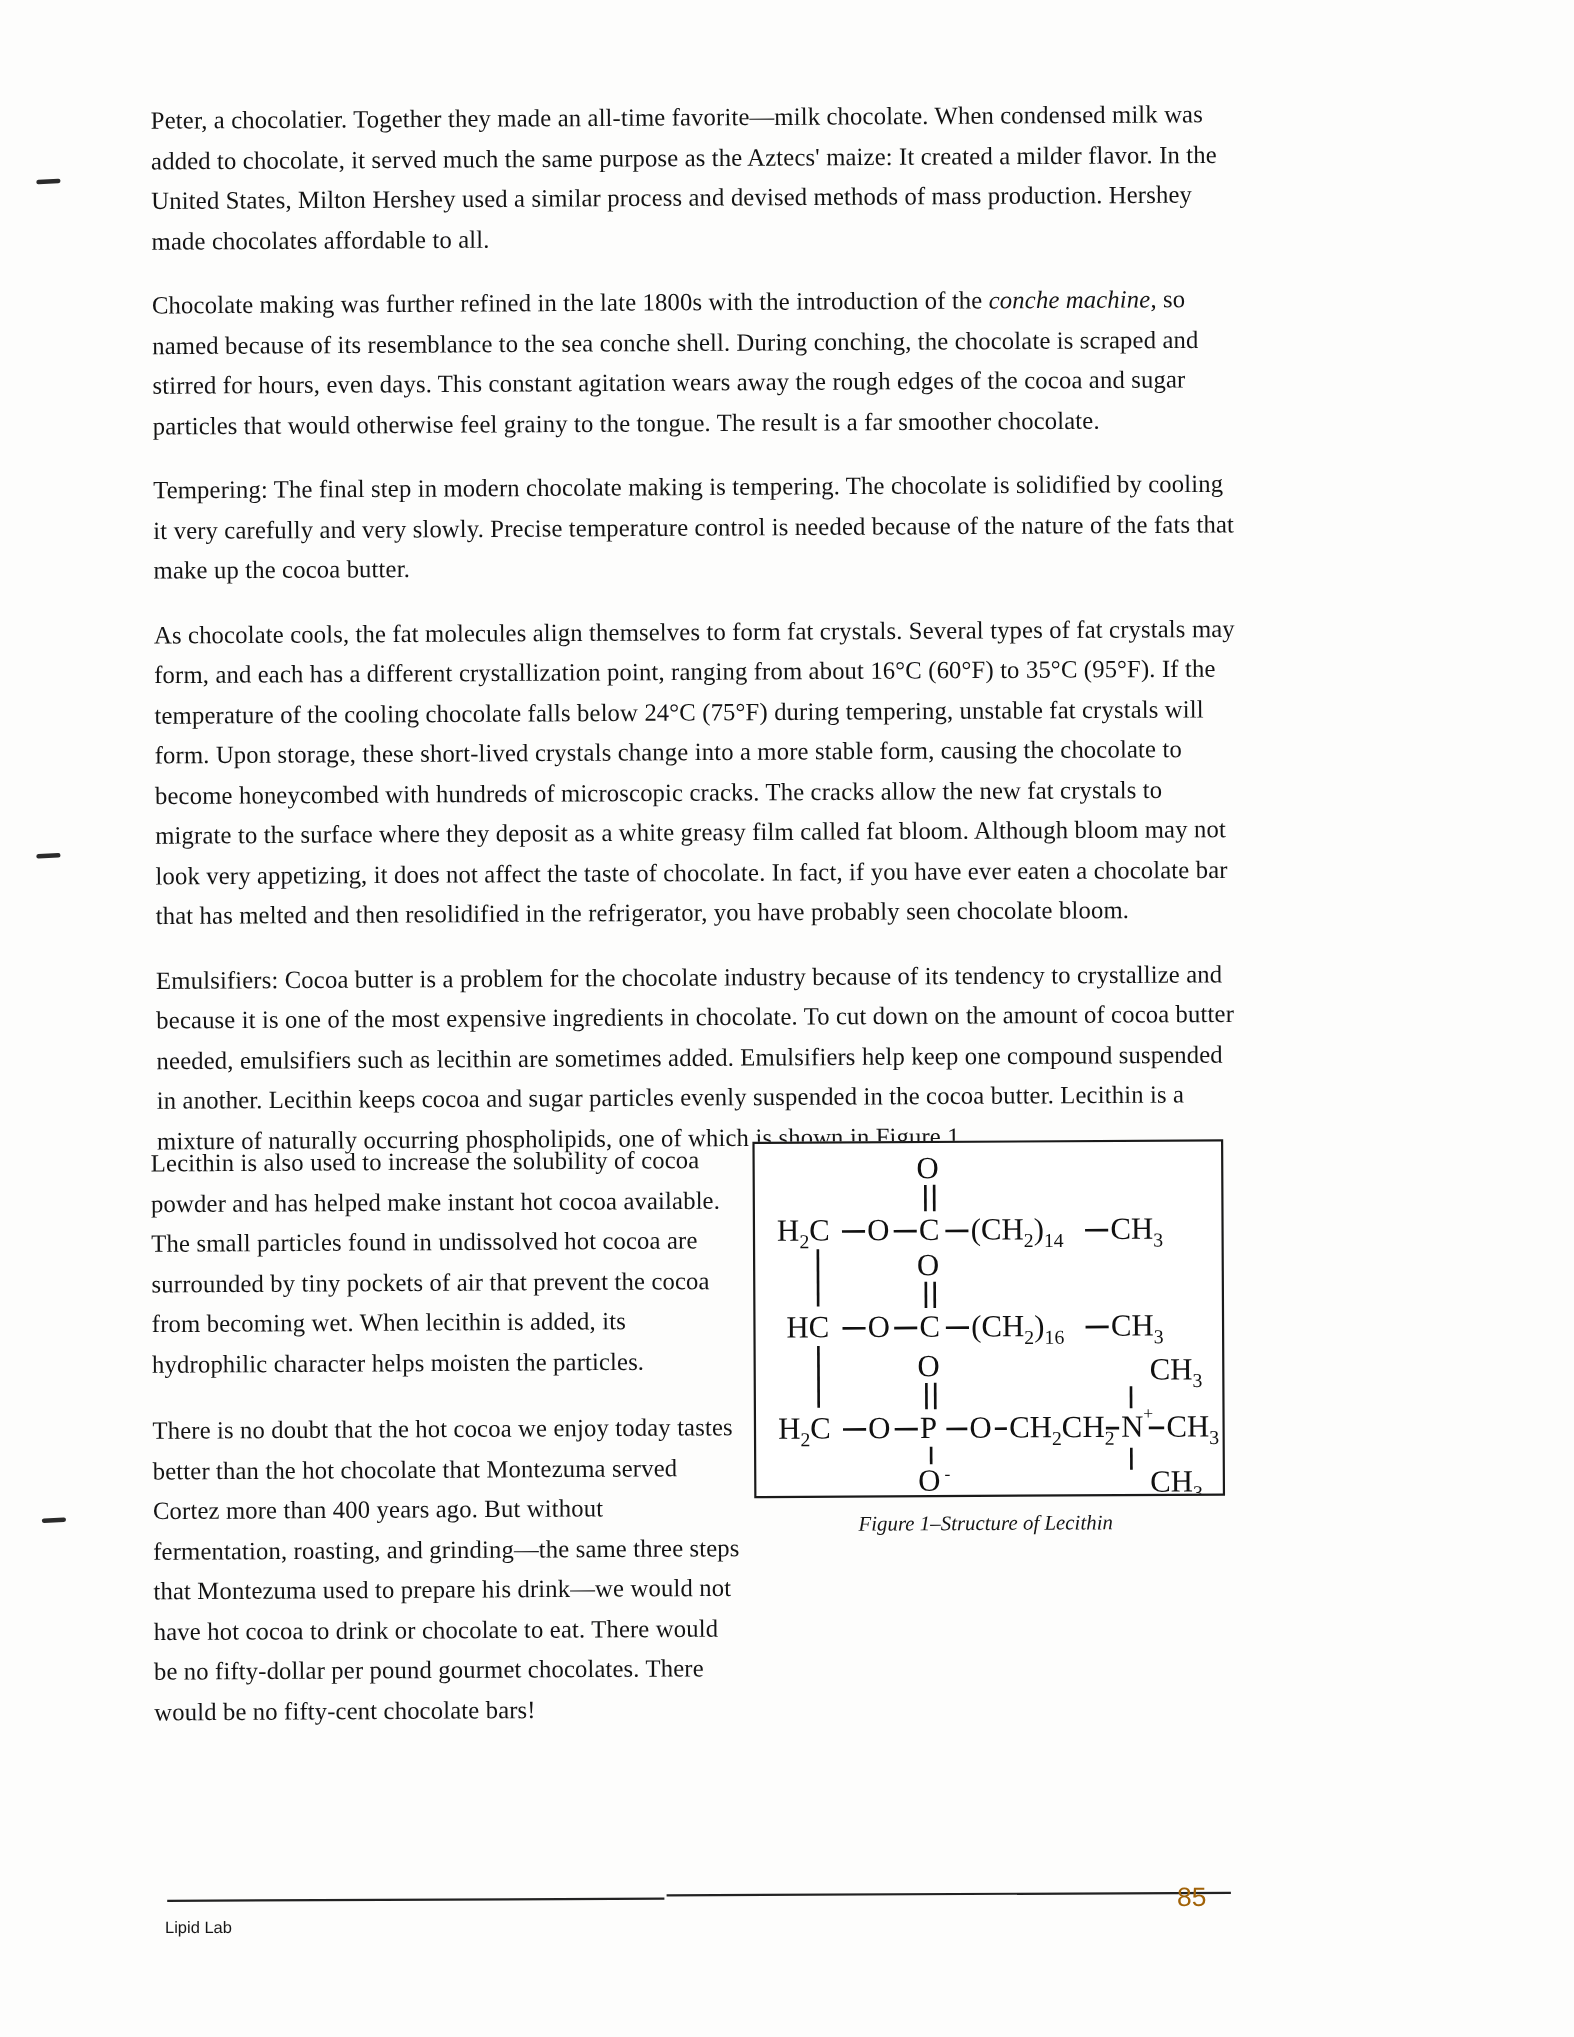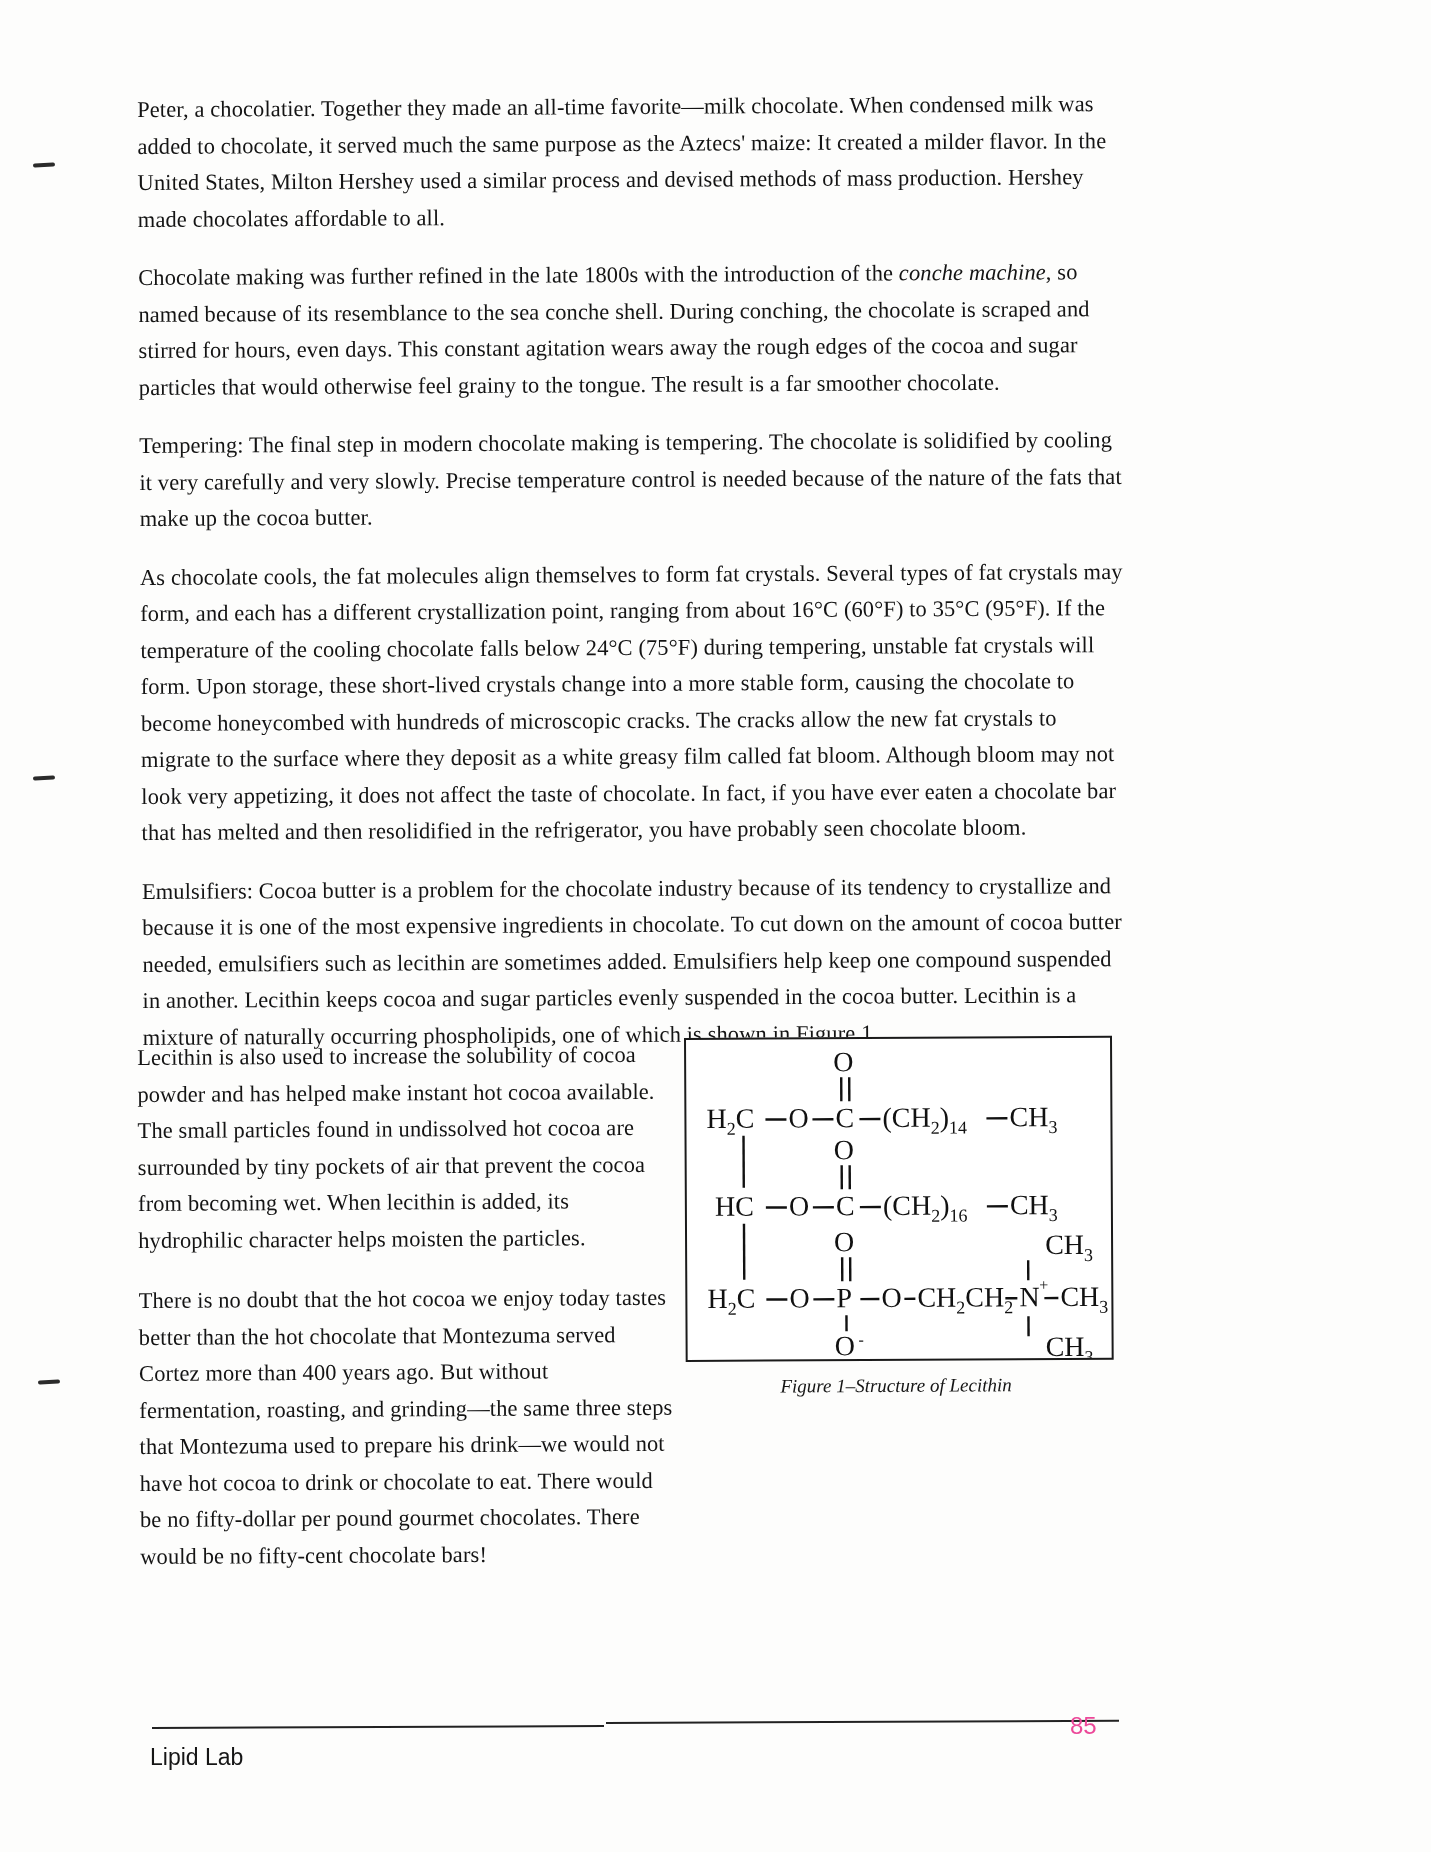--- a/index.html
+++ b/index.html
@@ -128,30 +128,30 @@
     height: 2px;
     background: #222;
     transform: rotate(-0.25deg);
     transform-origin: 0 0;
   }
   #footer-label {
     position: absolute;
     left: 150px;
     top: 1744px;
     font-family: "Liberation Sans", "DejaVu Sans", sans-serif;
-    font-size: 23px;
+    font-size: 15px;
     color: #151515;
   }
   #page-number {
     position: absolute;
     left: 1070px;
     top: 1712px;
     font-family: "Liberation Sans", "DejaVu Sans", sans-serif;
     font-size: 24px;
-    color: #ec4899;
+    color: #a16207;
   }
 
   .clearfix::after { content: ""; display: table; clear: both; }
 </style>
 </head>
 <body>
 
 <div id="page"></div>
 
 <div class="margin-dash" id="dash1"></div>

